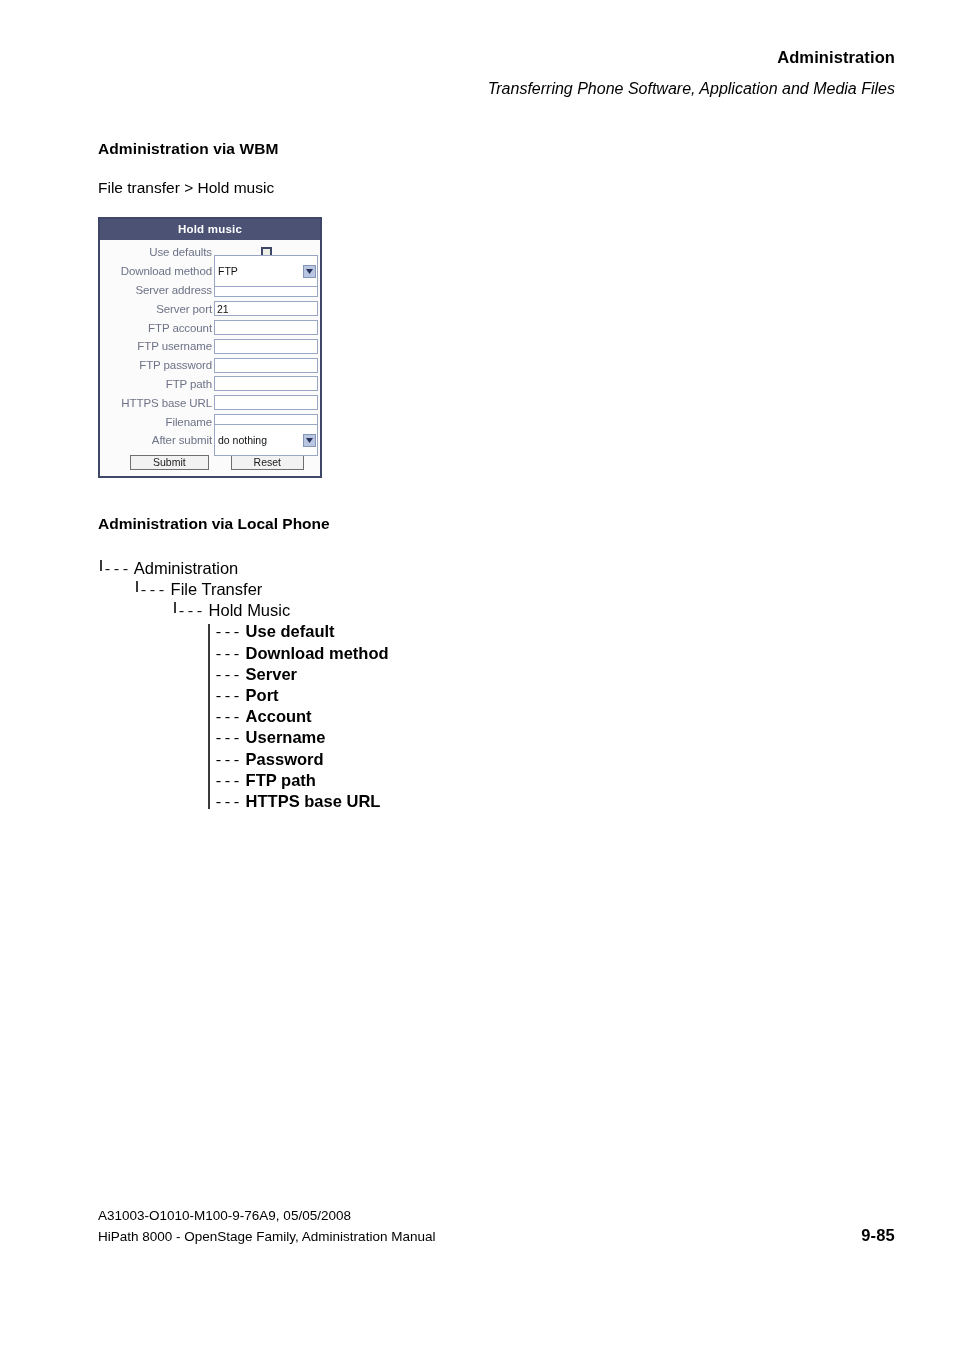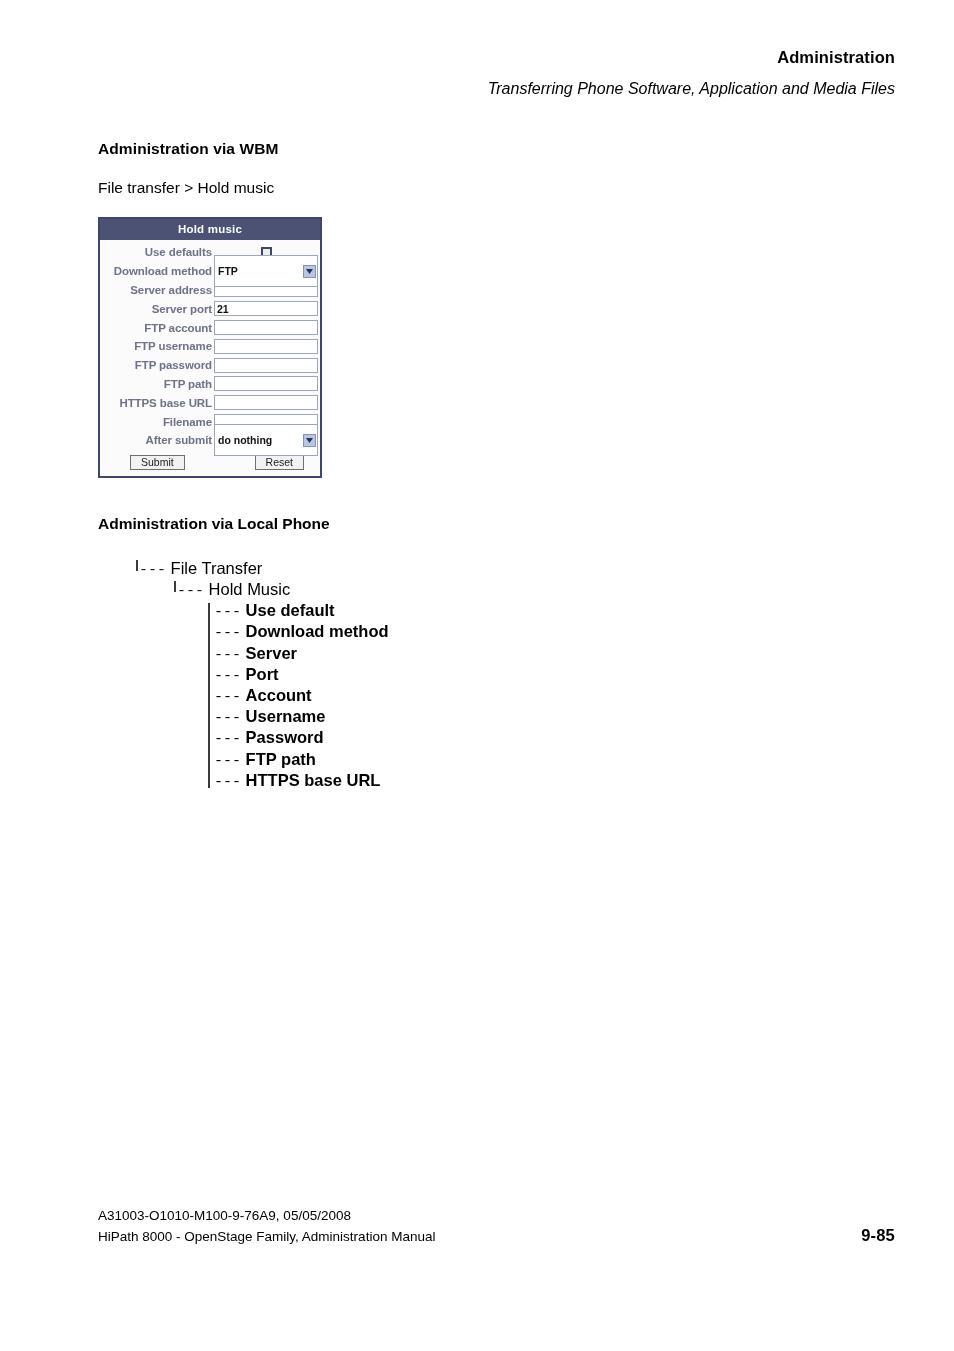--- a/index.html
+++ b/index.html
@@ -72,21 +72,20 @@
     letter-spacing: 0.2px;
   }
   .wbm-body {
     background: #fbfbfb;
     padding: 3px 2px 4px 2px;
   }
   .form-row {
     display: flex;
     align-items: center;
     height: 18.8px;
-    font-weight: bold;
   }
   .form-label {
     width: 112px;
     flex: 0 0 112px;
     text-align: right;
     font-size: 11.5px;
     color: #6d7287;
     padding-right: 2px;
     white-space: nowrap;
     letter-spacing: -0.1px;
@@ -148,21 +147,21 @@
     display: flex;
     justify-content: space-between;
     padding: 3px 14px 2px 28px;
     margin-top: 2px;
   }
   .wbm-btn {
     font-size: 10.5px;
     color: #1a1a1a;
     background: #f2f2f2;
     border: 1px solid #6f6f6f;
-    padding: 0 10px;
+    padding: 0 22px;
     height: 15px;
     line-height: 13px;
     font-family: "Liberation Sans", sans-serif;
   }
 
   
   .tree-heading {
     margin-top: 37px;
     font-size: 15.5px;
     font-weight: bold;
@@ -350,20 +349,21 @@
         <span class="wbm-btn">Submit</span>
         <span class="wbm-btn">Reset</span>
       </div>
 
     </div>
   </div>
 
   <div class="tree-heading">Administration via Local Phone</div>
 
   <div class="tree">
+    <div class="tree-node n1"><span class="t-vert"></span><span class="tick">---</span> <span>Administration</span></div>
     <div class="tree-node n2"><span class="t-vert"></span><span class="tick">---</span> <span>File Transfer</span></div>
     <div class="tree-node n3"><span class="t-vert"></span><span class="tick">---</span> <span>Hold Music</span></div>
 
     <div class="leaves">
       <span class="leaf-rail"></span>
       <div class="leaf"><span class="dash">---</span> <span class="lbl">Use default</span></div>
       <div class="leaf"><span class="dash">---</span> <span class="lbl">Download method</span></div>
       <div class="leaf"><span class="dash">---</span> <span class="lbl">Server</span></div>
       <div class="leaf"><span class="dash">---</span> <span class="lbl">Port</span></div>
       <div class="leaf"><span class="dash">---</span> <span class="lbl">Account</span></div>

